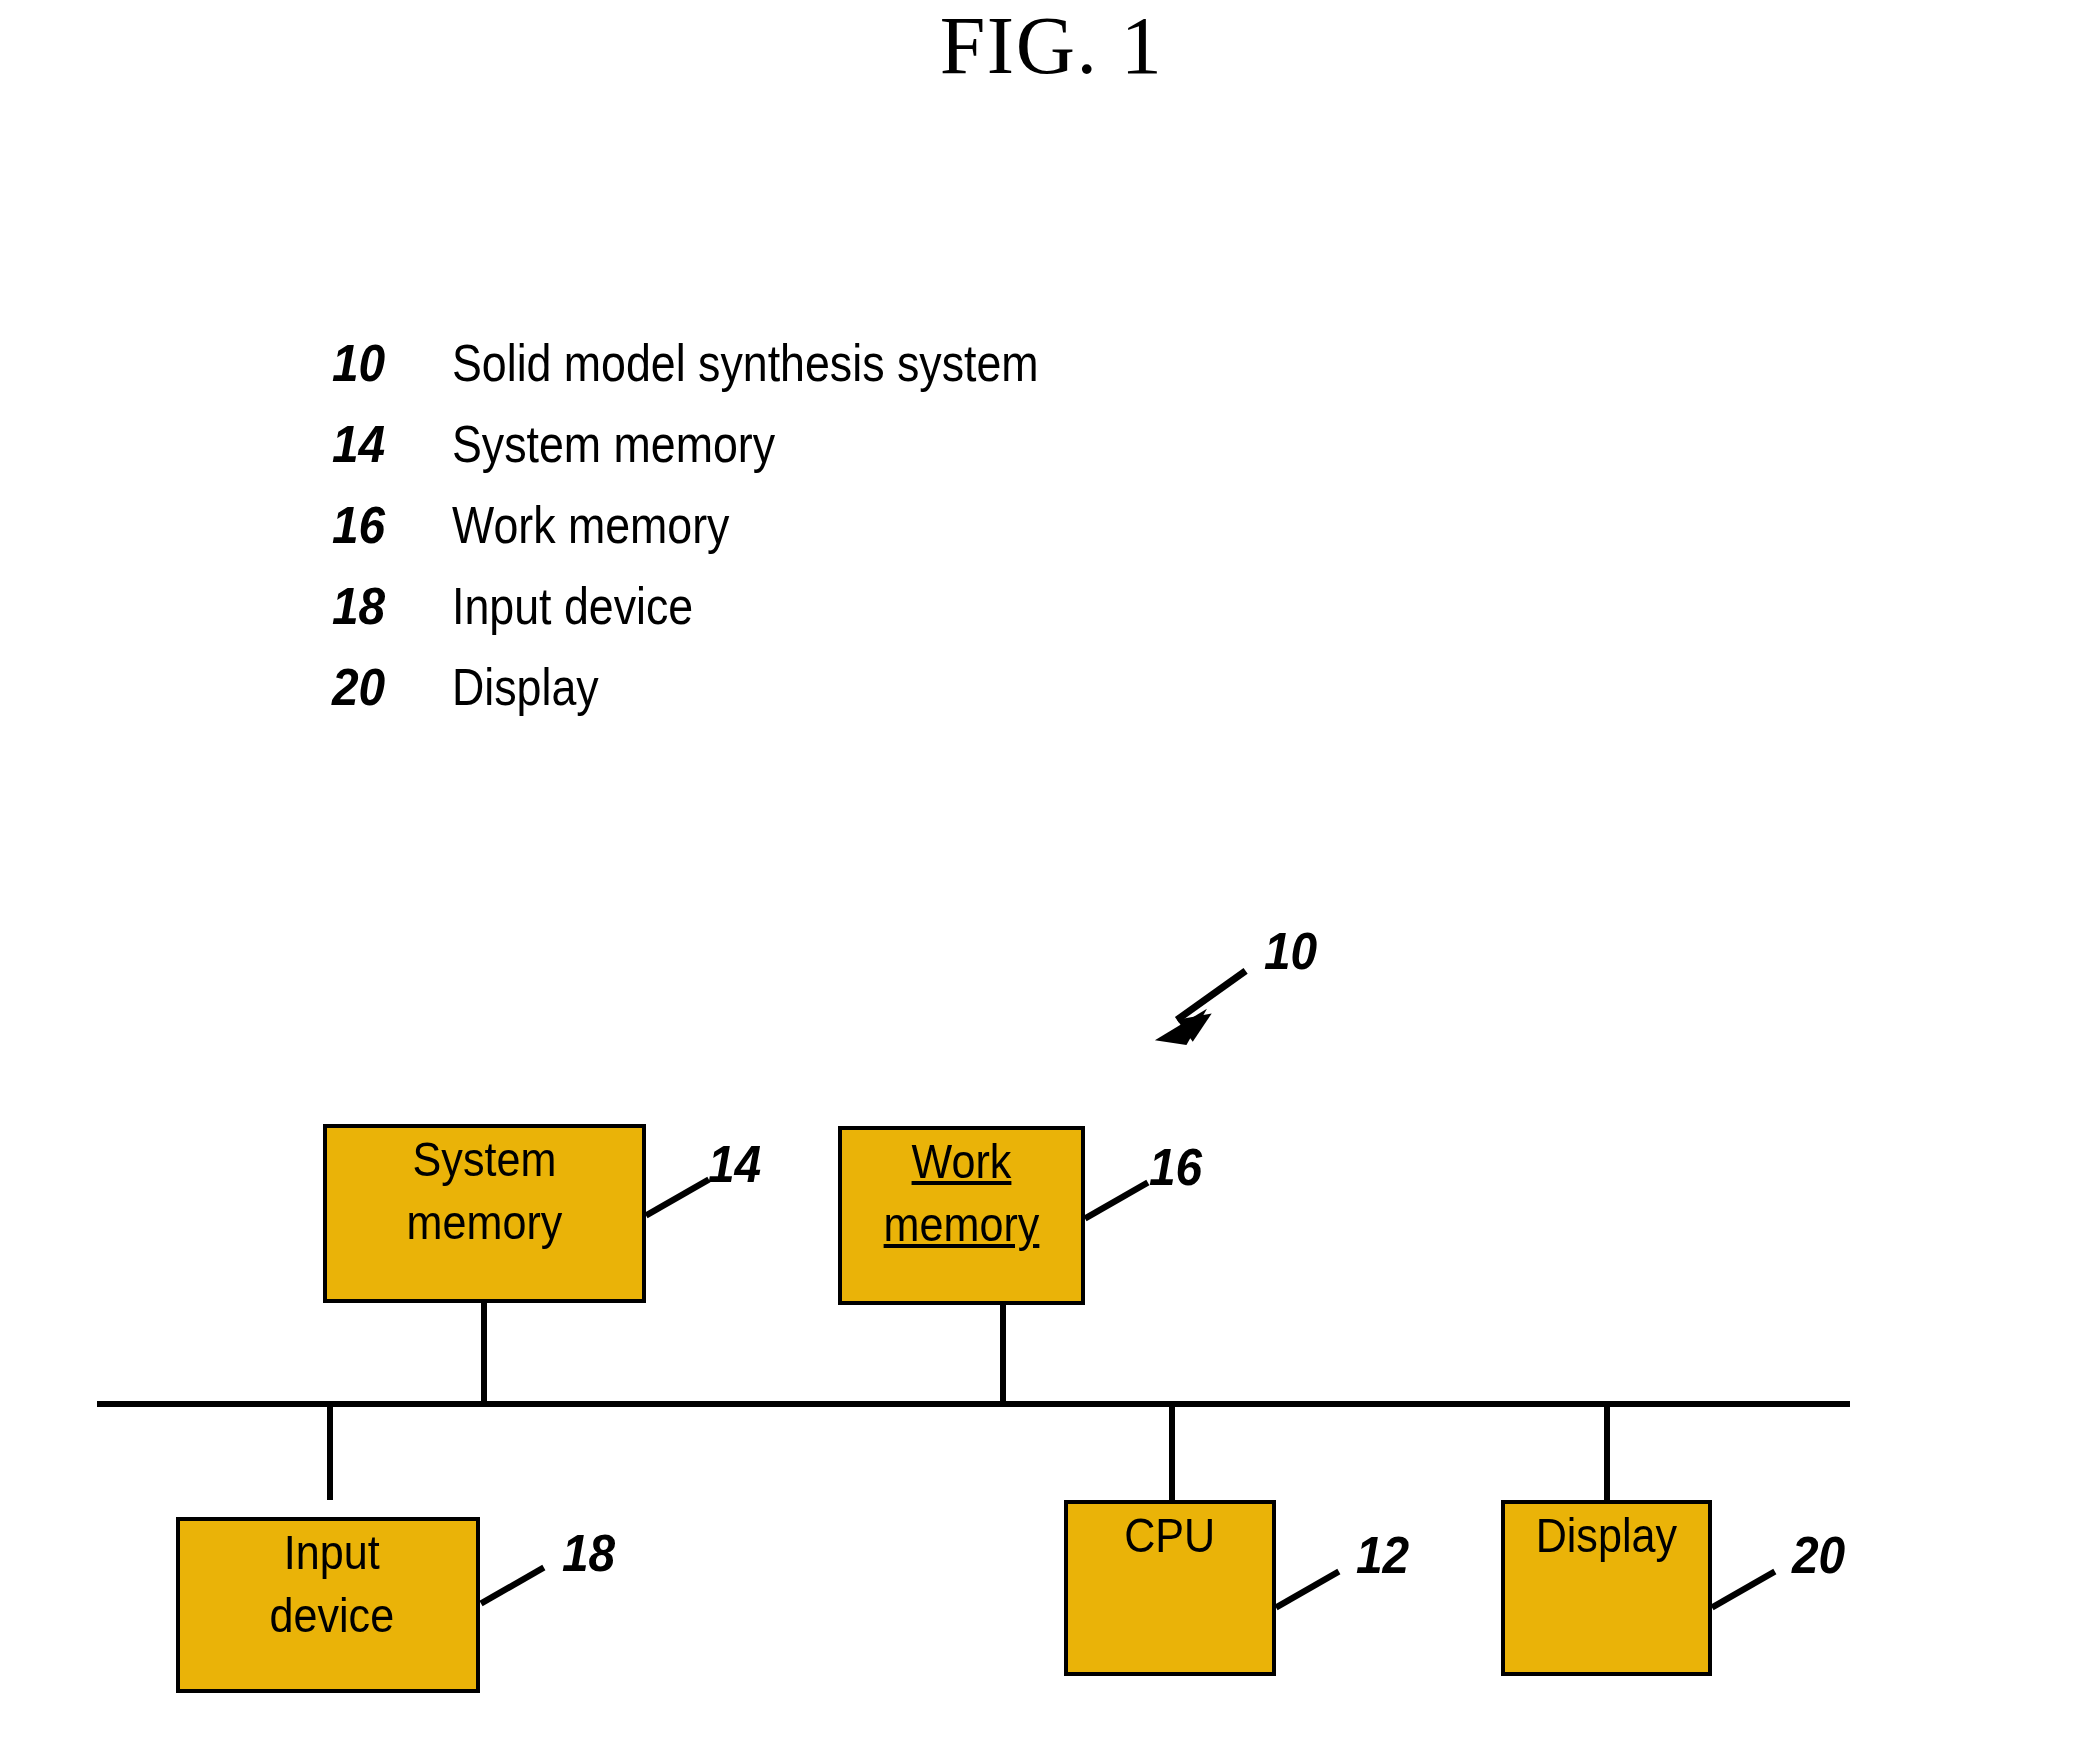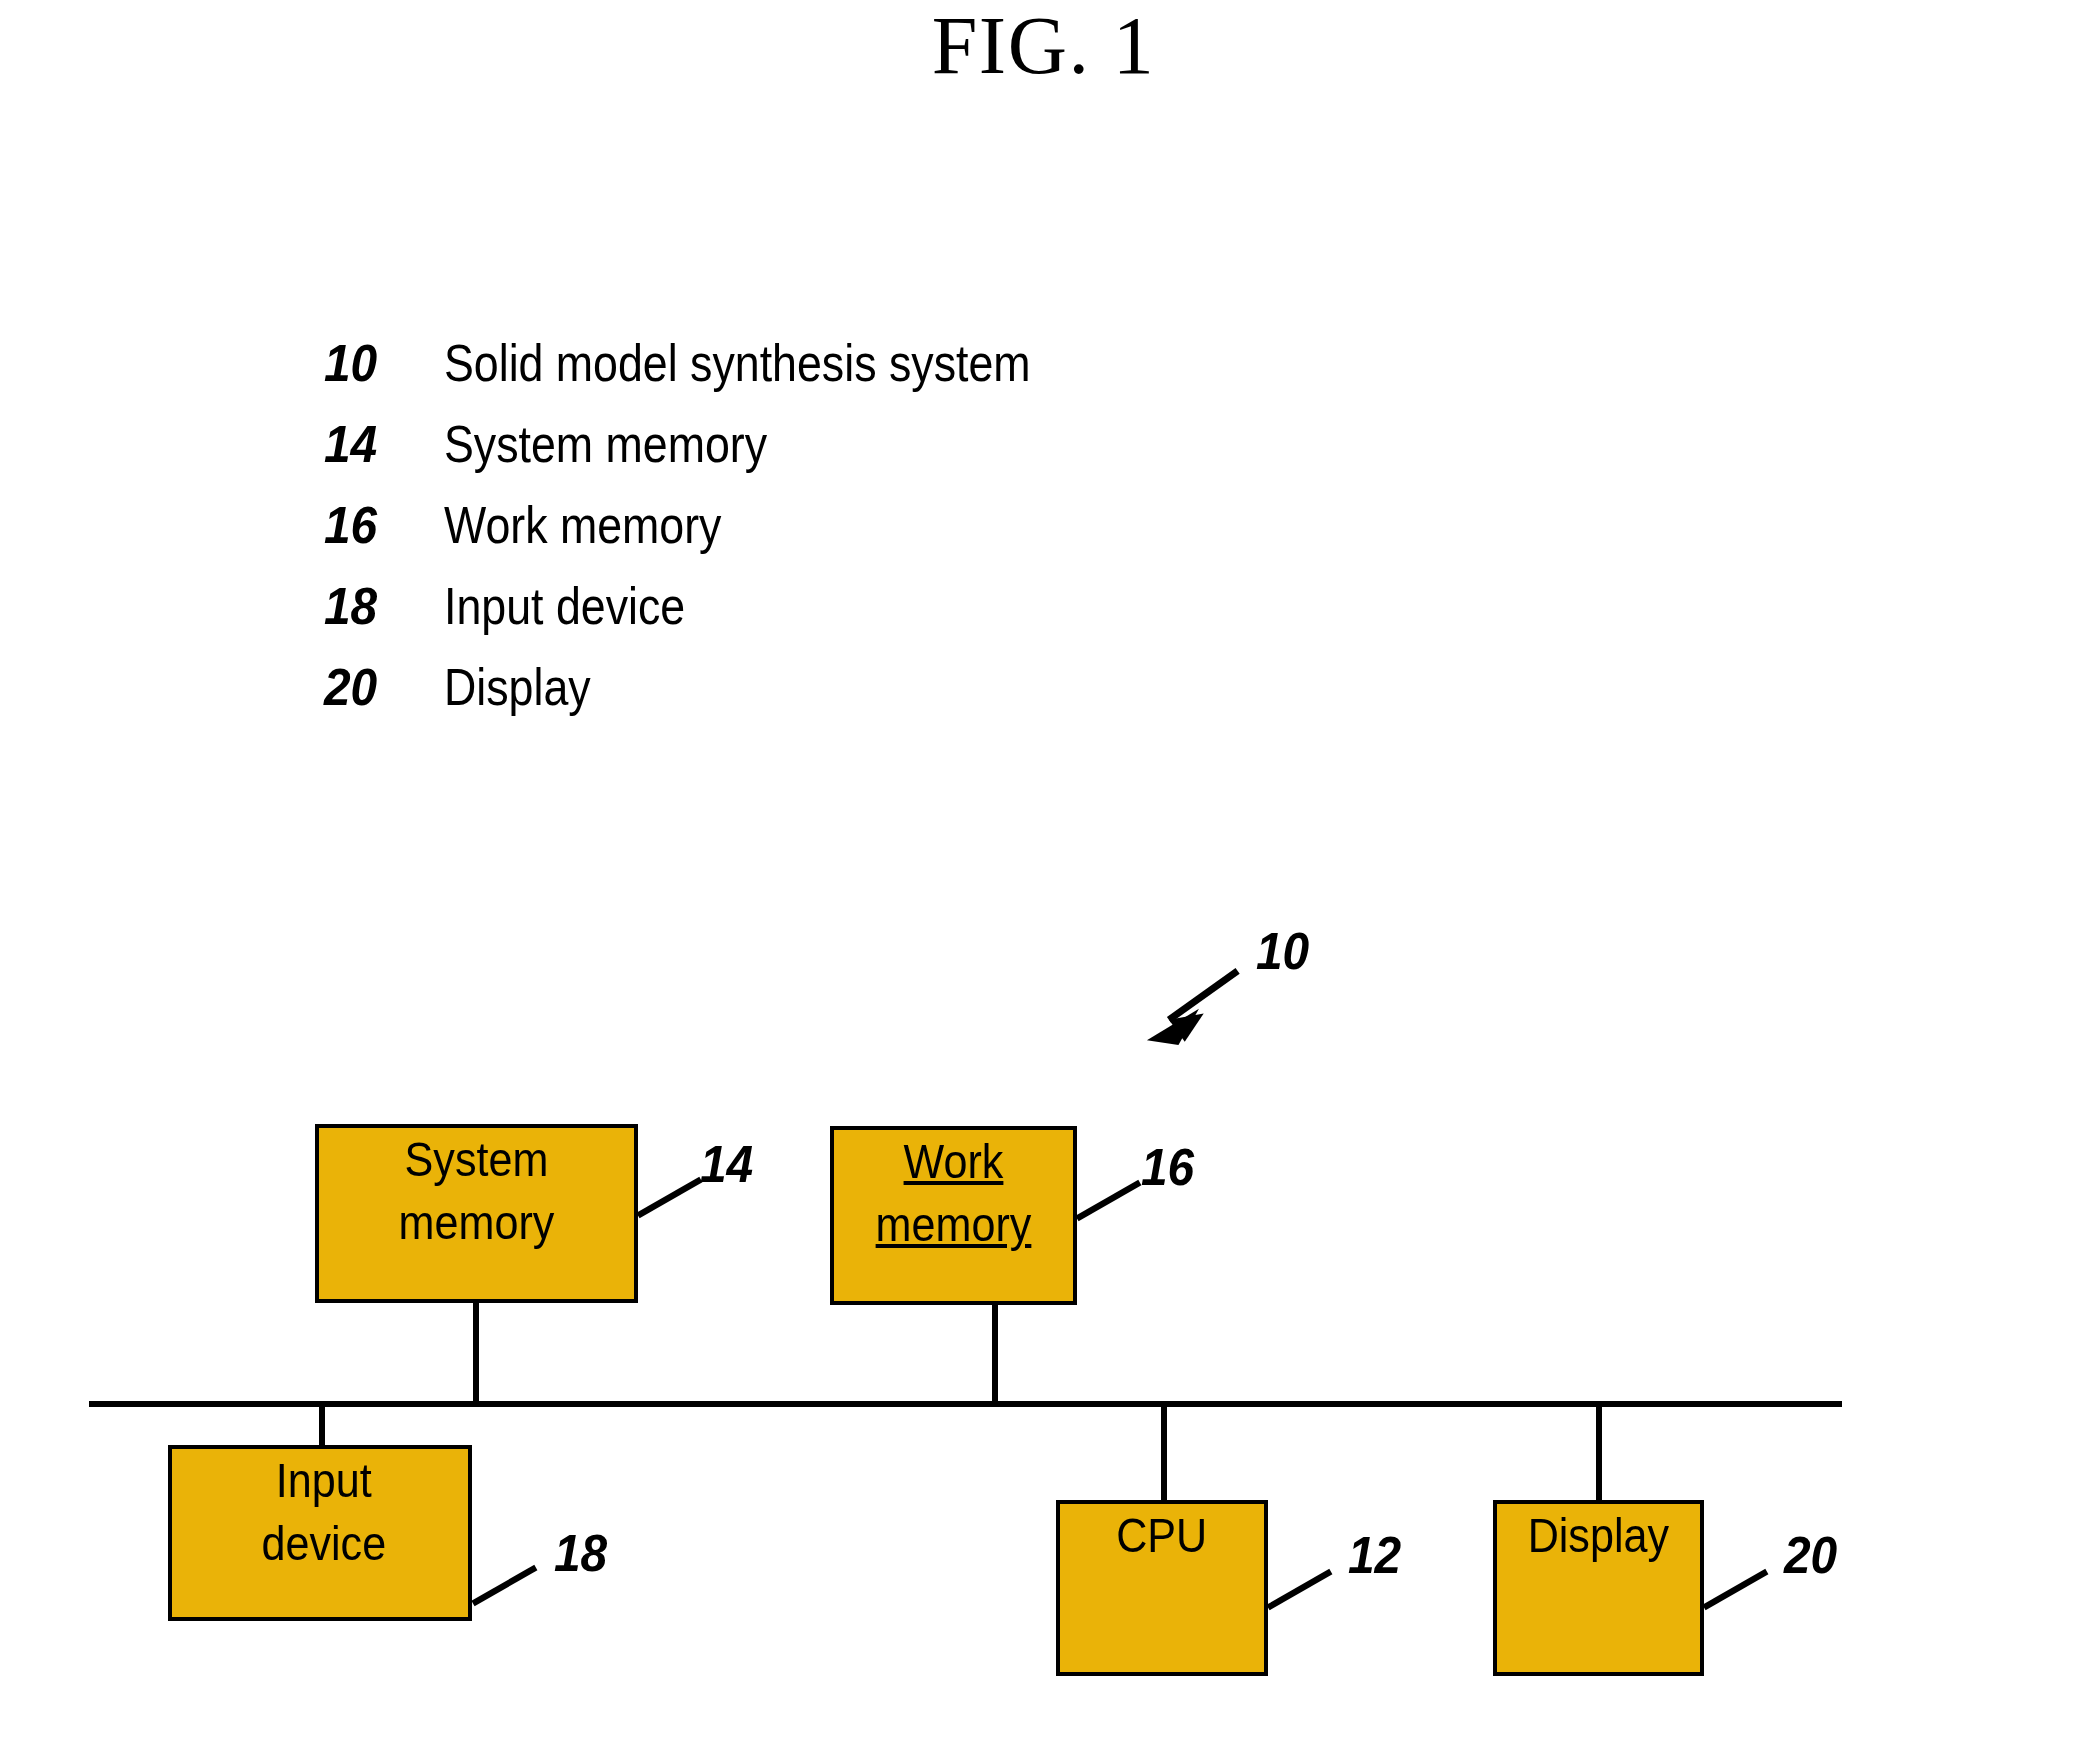--- a/index.html
+++ b/index.html
@@ -11,20 +11,21 @@
   body {
     font-family: "Liberation Sans", sans-serif;
     color: #000000;
   }
   #page {
     position: relative;
     width: 1842px;
     height: 1757px;
     background: #ffffff;
     overflow: hidden;
+    margin-left: 8px;
   }
 
   
   .fig-title {
     position: absolute;
     left: 0;
     top: 1.6px;
     width: 2087px;
     text-align: center;
     font-family: "Liberation Serif", "DejaVu Serif", serif;
@@ -183,21 +184,21 @@
 
     <div class="bus" style="left:473px; top:1302px; width:5.5px; height:103px;"></div>
     <div class="bus" style="left:992px; top:1305px; width:5.5px; height:100px;"></div>
 
     <div class="bus" style="left:89px; top:1401px; width:1839px; height:5.5px;"></div>
 
     <div class="bus" style="left:319px; top:1405px; width:5.5px; height:95px;"></div>
     <div class="bus" style="left:1161px; top:1405px; width:5.5px; height:96px;"></div>
     <div class="bus" style="left:1596px; top:1405px; width:5.5px; height:96px;"></div>
 
-    <div class="box" style="left:168px; top:1445px; width:304px; height:176px;padding-left:8px;">
+    <div class="box" style="left:168px; top:1517px; width:304px; height:176px;padding-left:8px;">
       <span class="box-label">Input
 device</span>
     </div>
     <svg class="leader-svg" style="left:468px; top:1558px; width:87px; height:55px;" viewBox="0 0 110 70">
       <line x1="6" y1="58" x2="86" y2="12" stroke="#000" stroke-width="8"></line>
     </svg>
     <span class="lead-num" style="left:554px; top:1526px;">18</span>
 
     <div class="box" style="left:1056px; top:1500px; width:212px; height:176px;">
       <span class="box-label">CPU</span>

